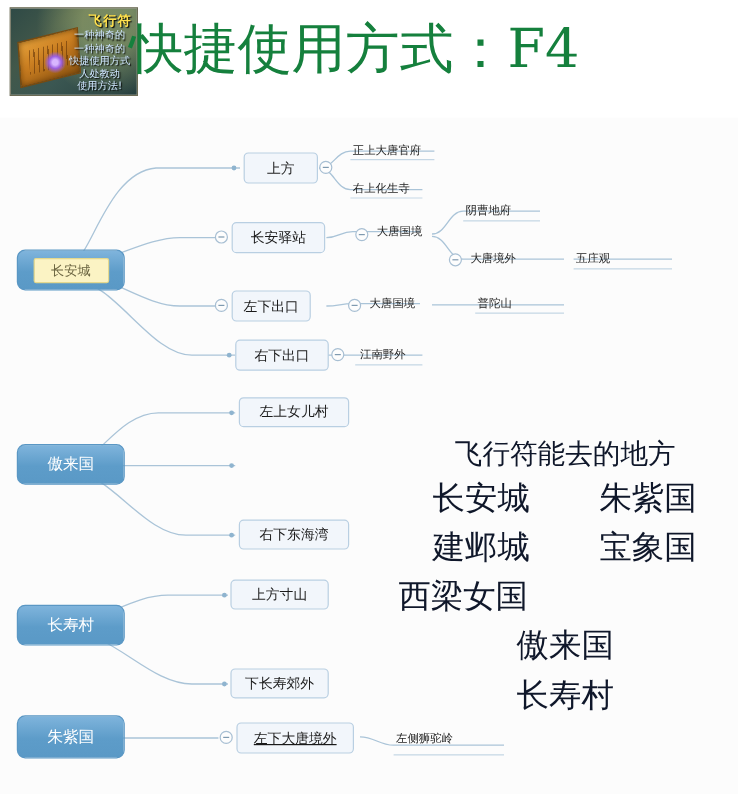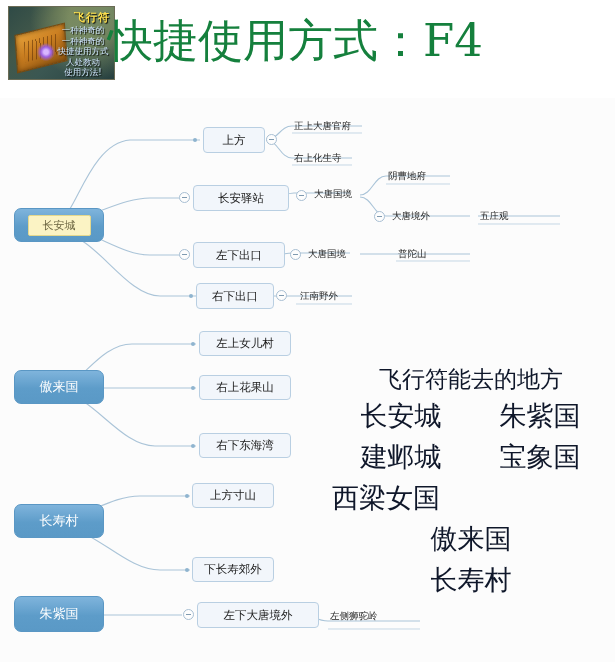--- a/index.html
+++ b/index.html
@@ -293,72 +293,69 @@
 
   <div class="dot" style="left:193px; top:40px;"></div>
   <div class="box-node" style="left:203px; top:29px; width:62px; height:26px;">
     <span>上方</span>
   </div>
   <div class="toggle" style="left:266px; top:36px;"></div>
   <div class="leaf-node" style="left:294px; top:22px;">正上大唐官府</div>
   <div class="leaf-node" style="left:294px; top:54px;">右上化生寺</div>
 
   <div class="toggle" style="left:179px; top:94px;"></div>
-  <div class="box-node" style="left:193px; top:87px; width:96px; height:26px;">
+  <div class="box-node" style="left:193px; top:87px; width:78px; height:26px;">
     <span>长安驿站</span>
   </div>
   <div class="toggle" style="left:296px; top:92px;"></div>
   <div class="leaf-node" style="left:314px; top:90px;">大唐国境</div>
   <div class="leaf-node" style="left:388px; top:72px;">阴曹地府</div>
   <div class="toggle" style="left:374px; top:113px;"></div>
   <div class="leaf-node" style="left:392px; top:112px;">大唐境外</div>
   <div class="leaf-node" style="left:480px; top:112px;">五庄观</div>
 
   <div class="toggle" style="left:179px; top:151px;"></div>
-  <div class="box-node" style="left:193px; top:144px; width:92px; height:26px;align-items:center;">
+  <div class="box-node" style="left:193px; top:144px; width:66px; height:26px;align-items:center;">
     <span>左下出口</span>
   </div>
   <div class="toggle" style="left:290px; top:151px;"></div>
   <div class="leaf-node" style="left:308px; top:150px;">大唐国境</div>
   <div class="leaf-node" style="left:398px; top:150px;">普陀山</div>
 
   <div class="dot" style="left:189px; top:196px;"></div>
   <div class="box-node" style="left:196px; top:185px; width:78px; height:26px;">
     <span>右下出口</span>
   </div>
   <div class="toggle" style="left:276px; top:192px;"></div>
   <div class="leaf-node" style="left:300px; top:192px;text-align:center;">江南野外</div>
 
   <div class="dot" style="left:191px; top:244px;"></div>
   <div class="box-node" style="left:199px; top:233px; width:92px; height:25px;">
     <span>左上女儿村</span>
   </div>
 
   <div class="dot" style="left:191px; top:288px;"></div>
-  <div class="box-node" style="left:199px; top:277px; width:92px; height:25px;">
-    <span>右上花果山</span>
-  </div>
 
   <div class="dot" style="left:191px; top:346px;"></div>
   <div class="box-node" style="left:199px; top:335px; width:92px; height:25px;">
     <span>右下东海湾</span>
   </div>
 
   <div class="dot" style="left:185px; top:396px;"></div>
   <div class="box-node" style="left:192px; top:385px; width:82px; height:25px;">
     <span>上方寸山</span>
   </div>
 
   <div class="dot" style="left:185px; top:470px;"></div>
   <div class="box-node" style="left:192px; top:459px; width:82px; height:25px;">
     <span>下长寿郊外</span>
   </div>
 
   <div class="toggle" style="left:183px; top:511px;"></div>
-  <div class="box-node" style="left:197px; top:504px; width:122px; height:26px;">
+  <div class="box-node" style="left:197px; top:504px; width:98px; height:26px;text-decoration:underline;">
     <span>左下大唐境外</span>
   </div>
   <div class="leaf-node" style="left:330px; top:512px;">左侧狮驼岭</div>
 
 </div>
 
 <div id="red-note">
   <div class="rn-title">飞行符能去的地方</div>
   <div class="rn-grid">
     <div class="rn-c1">长安城</div>

